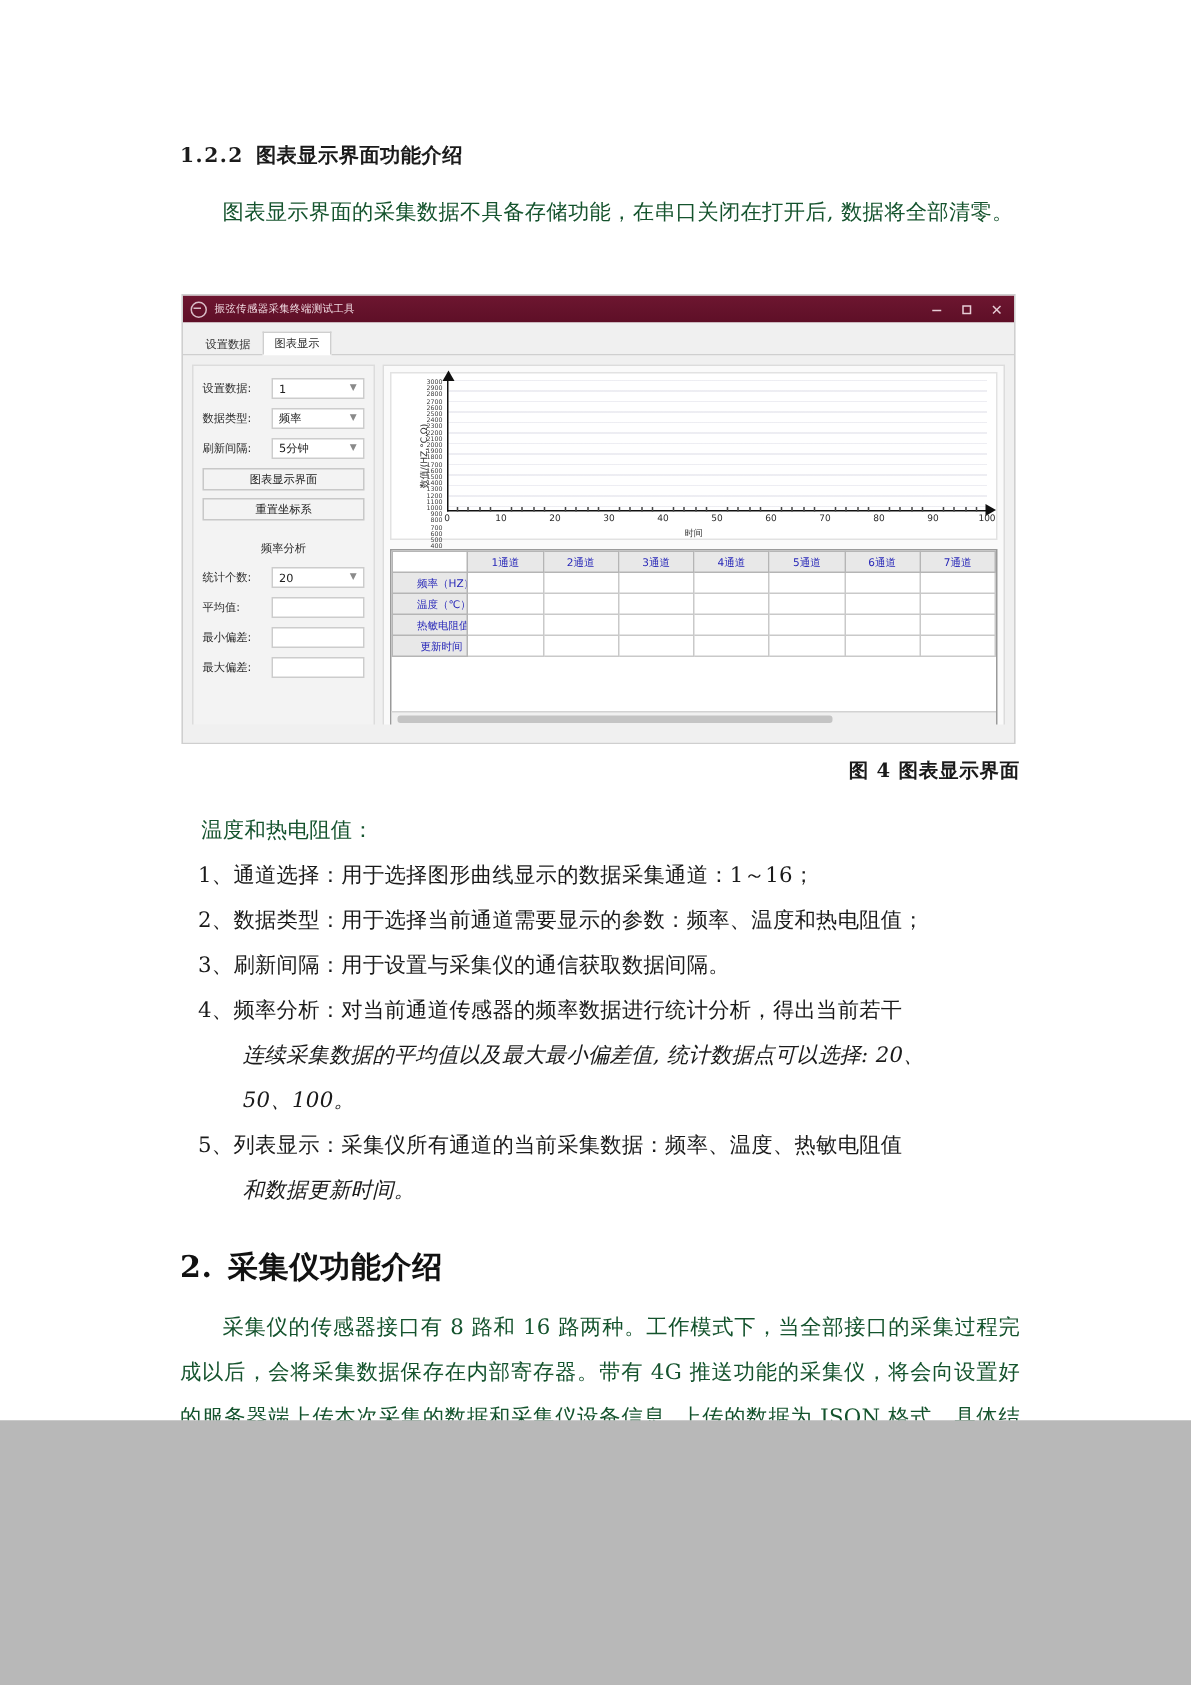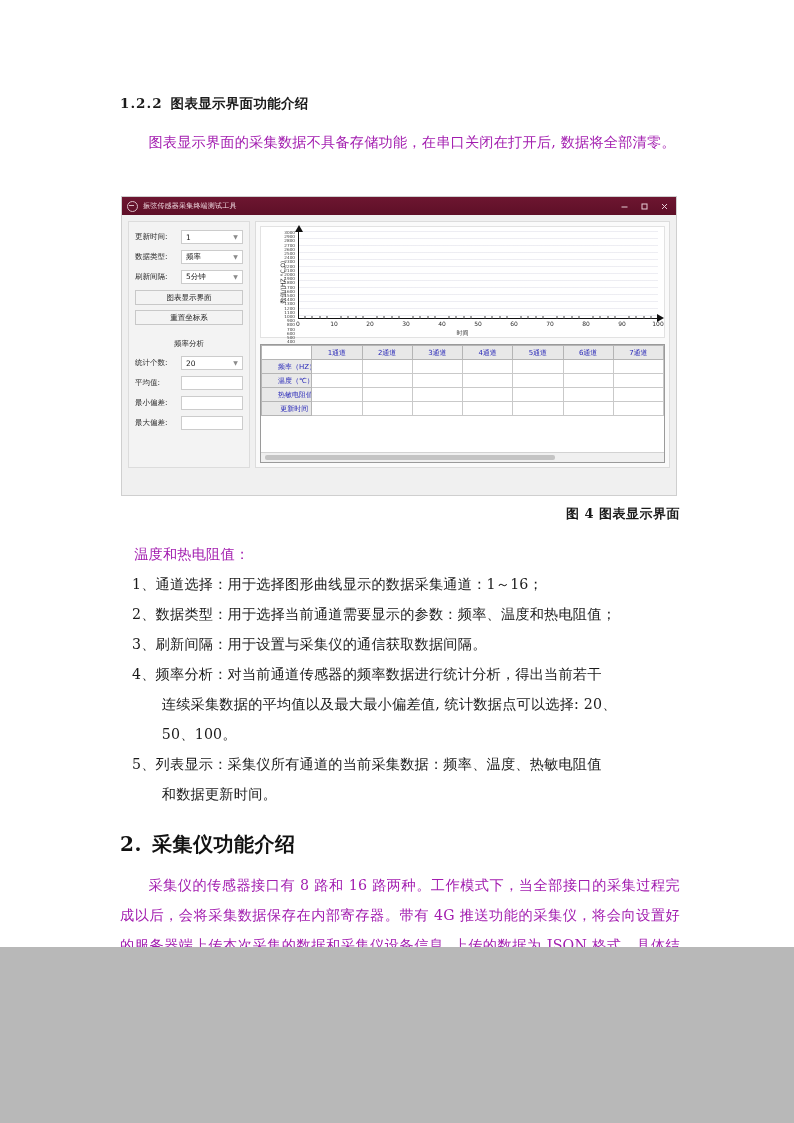--- a/index.html
+++ b/index.html
@@ -44,21 +44,21 @@
     color: #111;
     margin: 0;
     letter-spacing: 0.5px;
   }
   .h2 .num { margin-right: 10px; }
 
   p.body {
     font-family: "DejaVu Serif", "Liberation Serif", serif;
     font-size: 14.2px;
     line-height: 30px;
-    color: #a21caf;
+    color: #14532d;
     margin: 0;
     text-align: justify;
     letter-spacing: 0.2px;
   }
   p.indent { text-indent: 2em; }
 
   .caption {
     font-family: "DejaVu Serif", "Liberation Serif", serif;
     font-size: 13px;
     font-weight: bold;
@@ -72,21 +72,21 @@
     font-size: 14.2px;
     line-height: 30px;
     color: #1a1a1a;
     letter-spacing: 0.2px;
   }
   .listline .hang {
     display: block;
     padding-left: 2.1em;
     text-indent: -2.1em;
   }
-  .listline .hang2 { padding-left: 2.1em; text-indent: 0; }
+  .listline .hang2 { padding-left: 2.1em; text-indent: 0; font-style: italic; }
 
   .pagenum {
     position: absolute;
     left: 0;
     right: 0;
     top: 1026px;
     text-align: center;
     font-family: "DejaVu Serif", "Liberation Serif", serif;
     font-size: 12.5px;
     color: #1a1a1a;
@@ -451,27 +451,31 @@
         </div>
         <div class="tb-btn">
           <svg width="9" height="9" viewBox="0 0 9 9">
               <line x1="2" y1="2" x2="7" y2="7" stroke="#e7cdd6" stroke-width="1"></line>
               <line x1="7" y1="2" x2="2" y2="7" stroke="#e7cdd6" stroke-width="1"></line>
             </svg>
         </div>
       </div>
     </div>
 
+    <div class="tabstrip">
+      <div class="tab">设置数据</div>
+      <div class="tab active">图表显示</div>
+    </div>
 
     <div class="appbody">
 
       <div class="leftpanel">
 
         <div class="ctlrow">
-          <div class="ctllabel">更新时间:</div>
+          <div class="ctllabel">设置数据:</div>
           <div class="combo">
             <span class="val">1</span>
             <span class="arr">▼</span>
           </div>
         </div>
 
         <div class="ctlrow">
           <div class="ctllabel">数据类型:</div>
           <div class="combo">
             <span class="val">频率</span>

